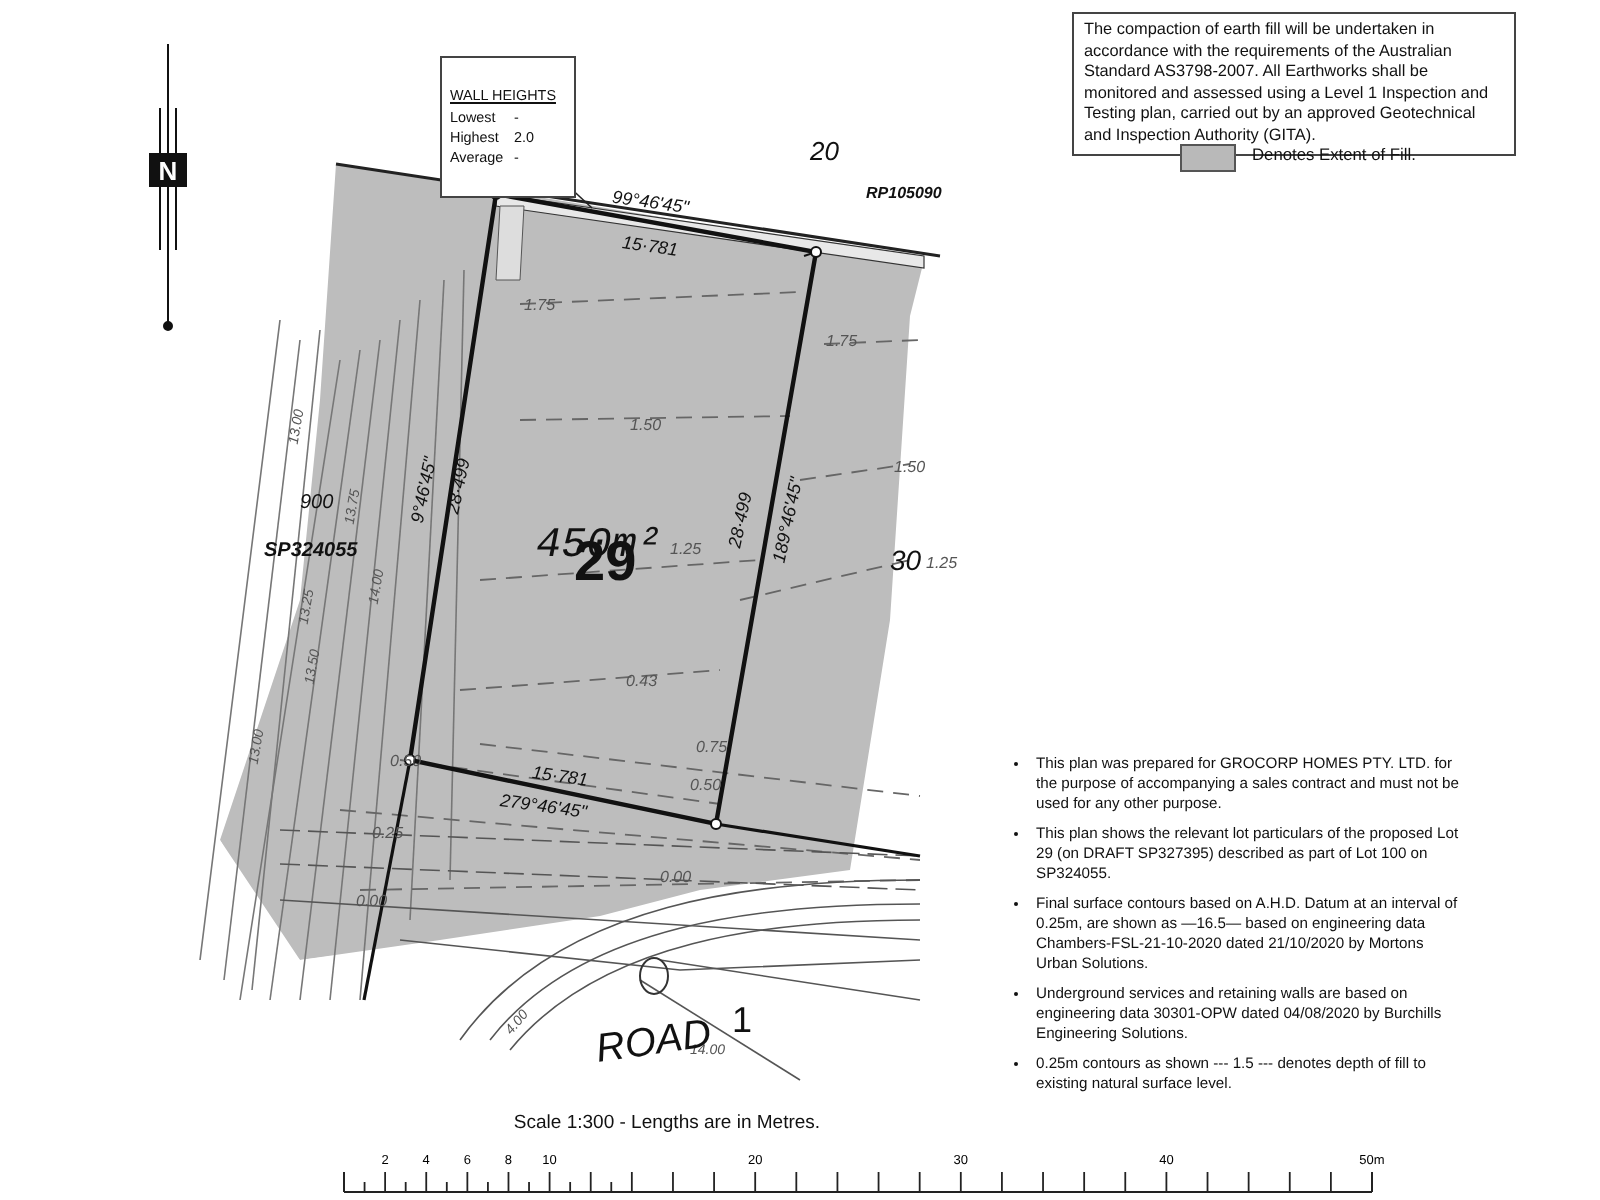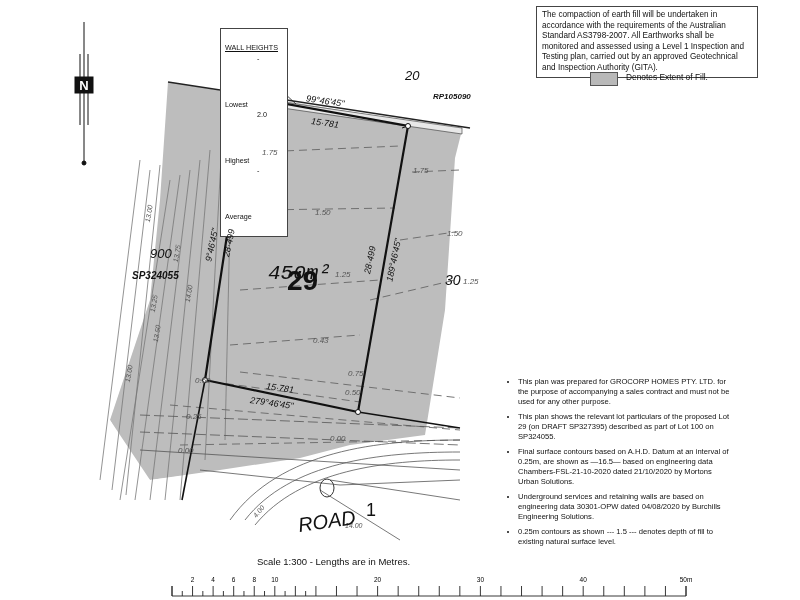--- a/index.html
+++ b/index.html
@@ -4,21 +4,21 @@
 <style>
   html,body{margin:0;padding:0;background:#fff;}
   body{width:800px;height:600px;position:relative;overflow:hidden;font-family:"Liberation Sans",sans-serif;color:#111;}
   #plan{position:absolute;left:0;top:0;width:800px;height:600px;}
   .notebox{position:absolute;left:536px;top:6px;width:210px;padding:3px 5px;border:1.5px solid #444;font-size:8.2px;line-height:10.6px;}
   .legend{position:absolute;left:590px;top:72px;font-size:8.4px;display:flex;align-items:flex-start;gap:8px;}
   .legend .sw{width:26px;height:12px;background:#b9b9b9;border:1px solid #555;}
   .wallbox{position:absolute;left:220px;top:28px;width:58px;padding:14px 4px;border:1.2px solid #444;font-size:7.2px;line-height:10px;background:#fff;}
   .wallbox .t{text-decoration:underline;margin-bottom:1px;}
   .wallbox .r{display:flex;}
-  .wallbox .r span:first-child{width:32px;margin-top:46px;}
+  .wallbox .r span:first-child{width:32px;}
   .notes{position:absolute;left:506px;top:377px;width:228px;font-size:7.6px;line-height:10px;}
   .notes ul{margin:0;padding-left:12px;}
   .notes li{margin-bottom:5px;}
   .scale-title{position:absolute;left:0;width:667px;text-align:center;top:556px;font-size:9.5px;}
   .lbl{position:absolute;font-style:italic;white-space:nowrap;}
 </style>
 </head>
 <body>
 
 <svg id="plan" viewBox="0 0 800 600" xmlns="http://www.w3.org/2000/svg">
@@ -163,21 +163,21 @@
   <div class="r">
       <span>Average</span>
       <span>-</span>
     </div>
 </div>
 
 <div class="lbl" style="left:405px;top:68px;font-size:13px;">20</div>
 <div class="lbl" style="left:385px;top:92px;font-size:8px;font-weight:bold;padding-left:48px;">RP105090</div>
 <div class="lbl" style="left:287px;top:226px;font-size:28px;font-weight:bold;font-style:normal;margin-top:39px;">29</div>
 <div class="lbl" style="left:268px;top:262px;font-size:21px;font-family:Liberation Mono, monospace;">450m²</div>
-<div class="lbl" style="left:150px;top:246px;font-size:13px;">900</div>
+<div class="lbl" style="left:150px;top:246px;font-size:10px;">900</div>
 <div class="lbl" style="left:132px;top:270px;font-size:10px;font-weight:bold;">SP324055</div>
 <div class="lbl" style="left:445px;top:272px;font-size:14px;">30</div>
 
 <div class="lbl" style="left:306px;top:96px;font-size:9px;transform:rotate(8deg);">99°46'45"</div>
 <div class="lbl" style="left:311px;top:118px;font-size:9px;transform:rotate(8deg);">15·781</div>
 <div class="lbl" style="left:195px;top:240px;font-size:9px;transform:rotate(-78deg);">9°46'45"</div>
 <div class="lbl" style="left:215px;top:238px;font-size:9px;transform:rotate(-78deg);">28·499</div>
 <div class="lbl" style="left:356px;top:255px;font-size:9px;transform:rotate(-78deg);">28·499</div>
 <div class="lbl" style="left:372px;top:255px;font-size:9px;transform:rotate(-78deg);">189°46'45"</div>
 <div class="lbl" style="left:266px;top:383px;font-size:9px;transform:rotate(8deg);">15·781</div>

